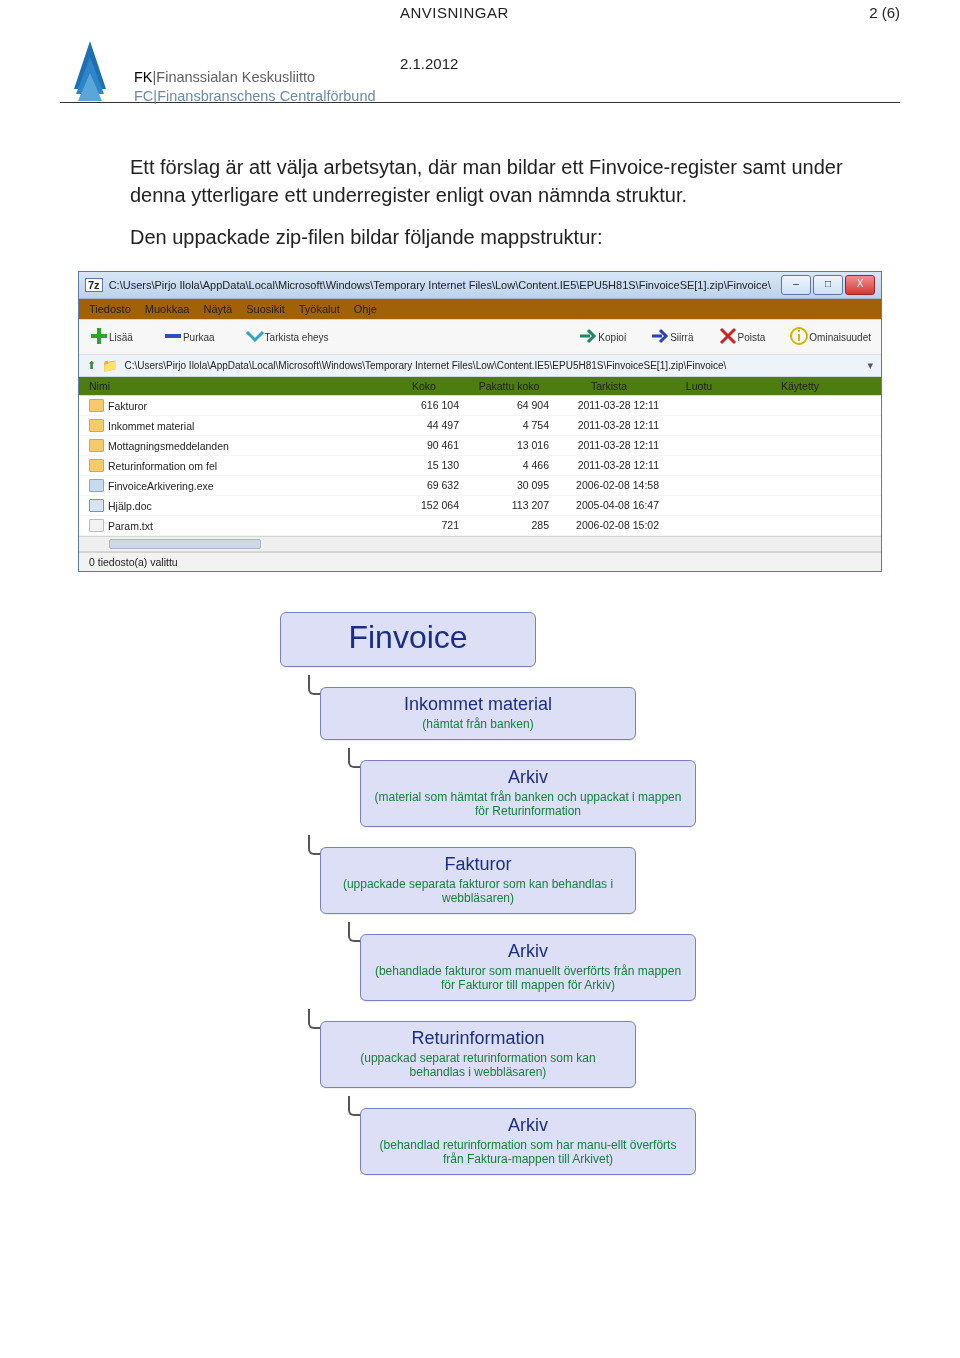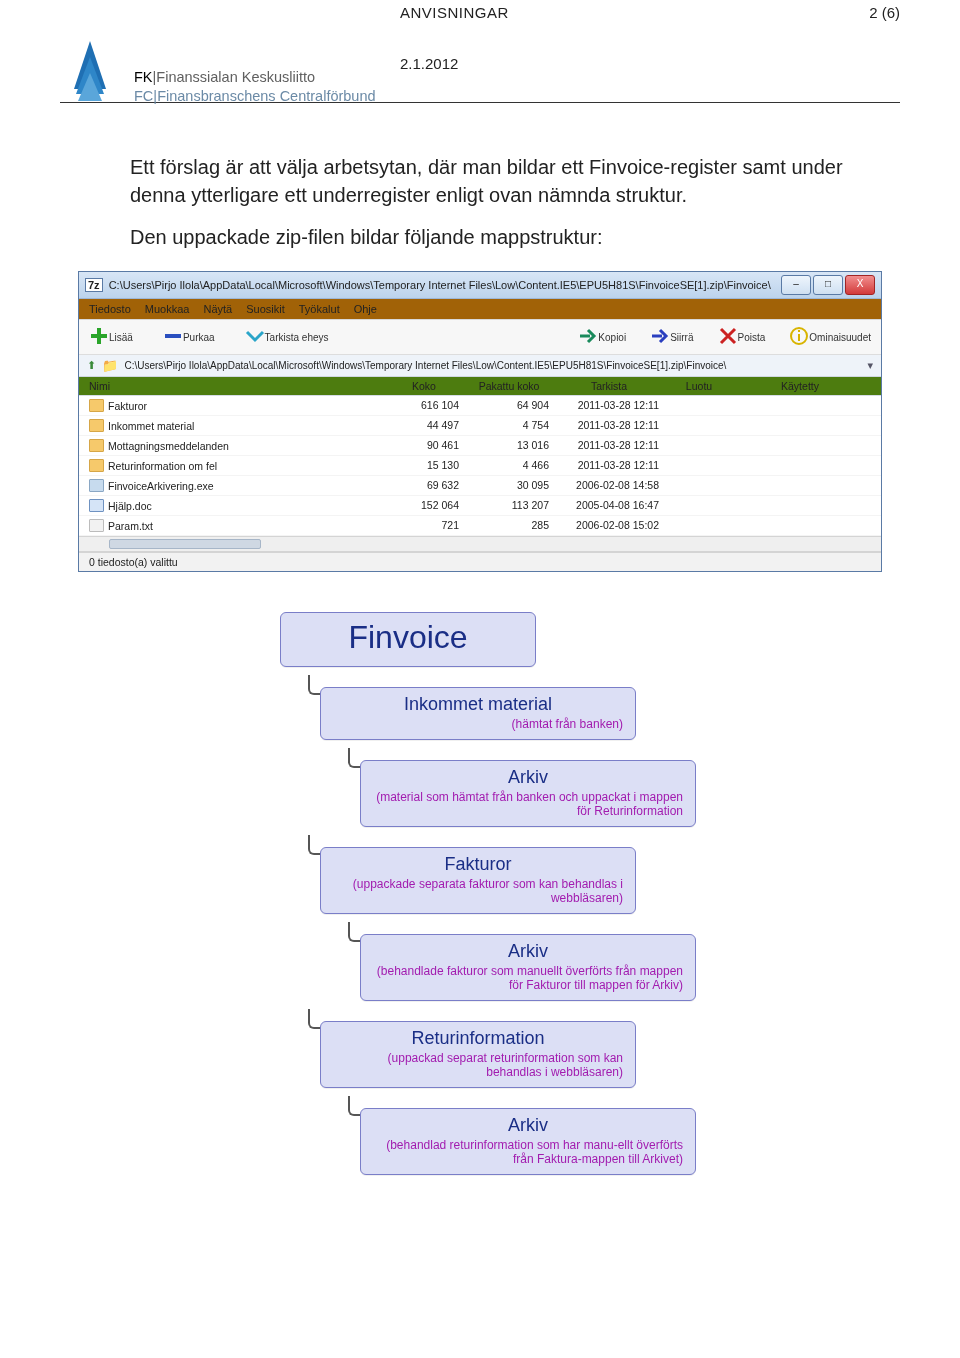--- a/index.html
+++ b/index.html
@@ -154,21 +154,21 @@
     background: #dcdff5;
     border: 1px solid #7a7ec8;
     border-radius: 6px;
     padding: 6px 12px 8px 12px;
     text-align: center;
     margin-bottom: 8px;
     box-shadow: 0 1px 0 rgba(0,0,0,0.06);
   }
   .dnode .dtitle { font-size: 18px; color:#1a2e86; margin-bottom:2px; }
   .dnode .dtitle.big { font-size: 32px; font-family: Arial, sans-serif; }
-  .dnode .dsub { font-size: 12px; color:#a21caf;text-align:right; }
+  .dnode .dsub { font-size: 12px; color:#15803d; }
   .dn-root { width: 230px; margin-left: 0; }
   .dn-c1 { width: 290px; margin-left: 40px; }
   .dn-c2 { width: 310px; margin-left: 80px; }
   .conn {
     border-left: 2px solid #555;
     border-bottom: 2px solid #555;
     border-bottom-left-radius: 6px;
     height: 18px;
     margin-left: 28px;
     margin-bottom: -8px;

